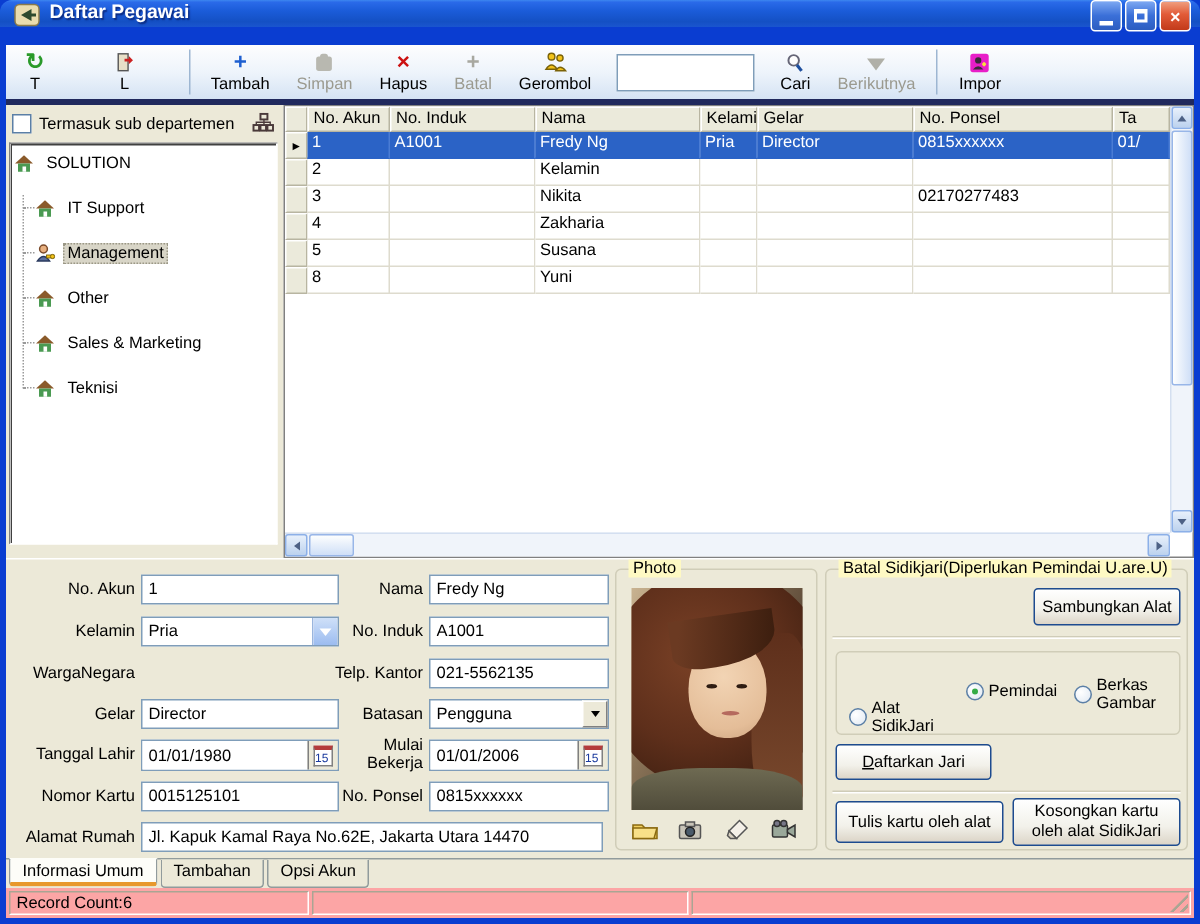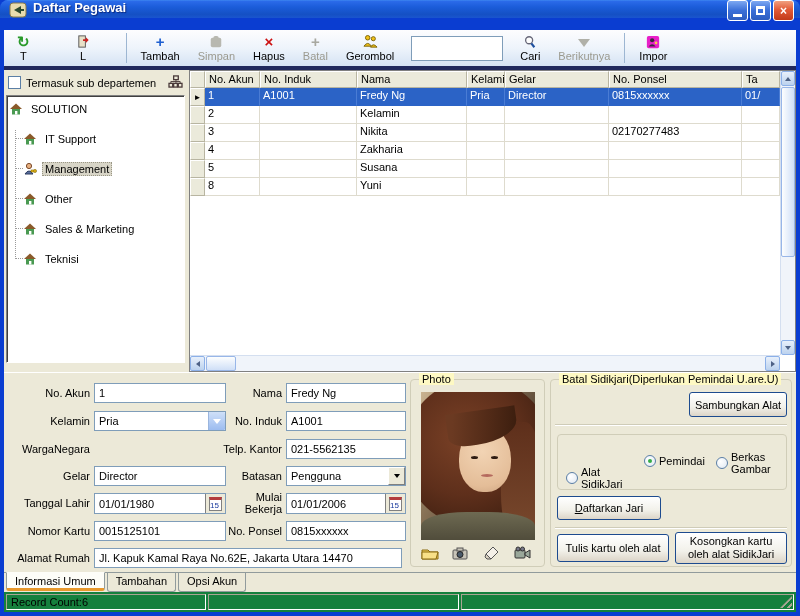--- a/index.html
+++ b/index.html
@@ -134,21 +134,21 @@
   .rdot { width:12px; height:12px; border-radius:50%; border:1px solid #5b7fa6; background:radial-gradient(circle at 35% 35%,#fff,#dfe8f2); margin-right:3px; flex:none; }
   .radio.on .rdot { position:relative; }
   .radio.on .rdot::after { content:""; position:absolute; left:3px; top:3px; width:4px; height:4px; border-radius:50%; background:#35ac47; }
   .rlbl { line-height:12px; }
 
   
   .tabs { position:absolute; left:4px; top:572px; width:792px; height:20px; background:#ece9d8; border-top:1px solid #919b9c; display:flex; padding-left:2px; }
   .tab { height:19px; border:1px solid #919b9c; border-top:none; border-radius:0 0 3px 3px; padding:2px 8px 0;
     background:#ece9d8; margin-right:2px; cursor:pointer; }
   .tab.active { background:#fdfdf8; border-bottom:3px solid #e8982c; padding-top:2px; margin-top:-1px; border-top:1px solid #fdfdf8; }
-  .statusbar { position:absolute; left:4px; top:592px; width:792px; height:20px; background:#15803d; display:flex; gap:2px; padding:2px; }
+  .statusbar { position:absolute; left:4px; top:592px; width:792px; height:20px; background:#fca5a5; display:flex; gap:2px; padding:2px; }
   .s-sec { border:1px solid; border-color:#a9a593 #fff #fff #a9a593; height:16px; padding:1px 4px; }
   .s1 { width:200px; } .s2 { width:251px; } .s3 { flex:1; position:relative; }
   .grip { position:absolute; right:1px; bottom:1px; width:12px; height:12px;
     background:repeating-linear-gradient(135deg,transparent 0 3px,#a9a593 3px 5px); clip-path:polygon(100% 0,100% 100%,0 100%); }
 </style>
 </head>
 <body>
 
 <div class="win">
 

